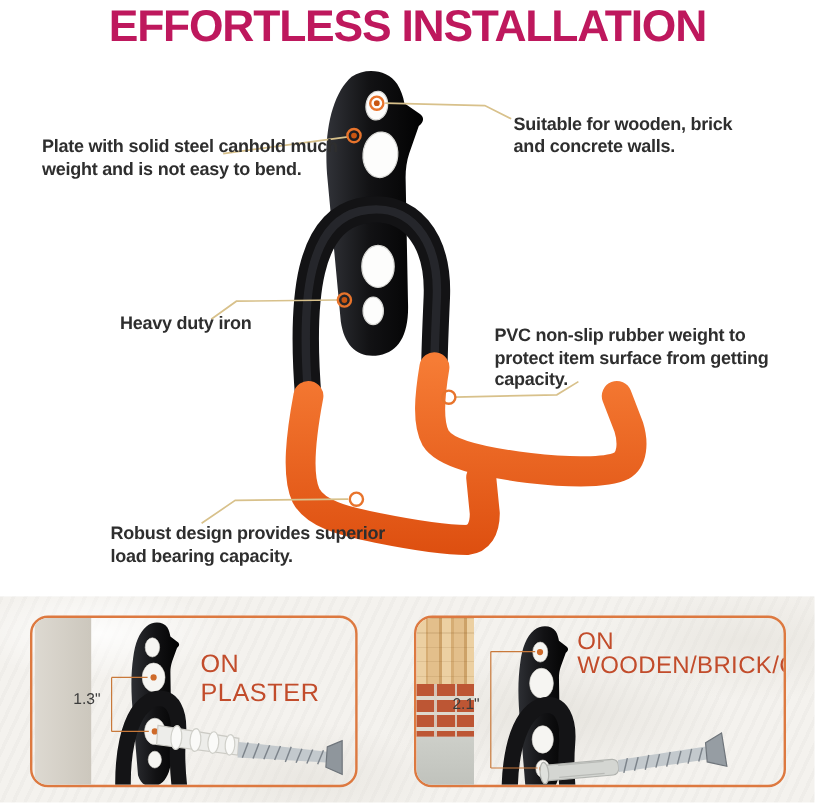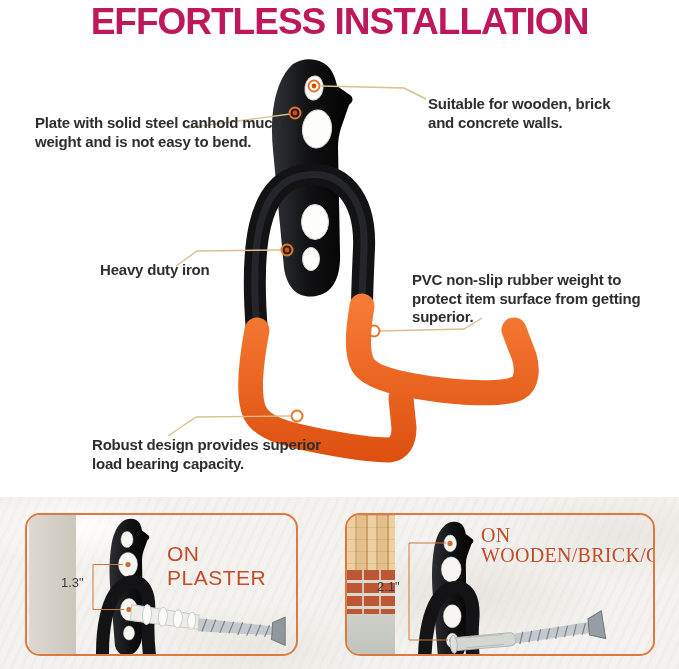--- a/index.html
+++ b/index.html
@@ -45,21 +45,21 @@
       repeating-linear-gradient(180deg, rgba(120,80,30,.12) 0 1px, transparent 1px 12px),
       repeating-linear-gradient(90deg, #ecd0a2 0 8px, #d6ad74 8px 10px, #e3bf8b 10px 19px, #cda268 19px 21px);}
   .seg-brick{position:absolute;left:0;top:55px;width:48px;height:44px;
     background:
       repeating-linear-gradient(90deg, transparent 0 15px, rgba(219,214,203,.85) 15px 17px),
       repeating-linear-gradient(180deg, #bd5634 0 10px, #ddd8cd 10px 13px);}
   .seg-concrete{position:absolute;left:0;top:99px;width:48px;height:44px;
     background:linear-gradient(180deg,#cdcfc9,#bfc1bb);}
   .panel-title{position:absolute;color:#c24c2b;font-weight:normal;}
   .pt-plaster{left:140px;top:27px;font-size:21px;letter-spacing:.5px;}
-  .pt-masonry{left:134px;top:10px;font-size:20px;line-height:20px;letter-spacing:.3px;font-family:Liberation Serif, serif;}
+  .pt-masonry{left:134px;top:10px;font-size:20px;line-height:20px;letter-spacing:.3px;}
   .panel-title span{display:block;}
   .measure{position:absolute;font-size:13px;color:#3b3b3b;}
   .m-plaster{left:34px;top:60px;}
   .m-masonry{left:30px;top:64px;}
 </style>
 </head>
 <body>
 
 <div class="page">
 
@@ -136,21 +136,21 @@
   <div class="callout co-walls">
     <span>Suitable for wooden, brick</span>
     <span>and concrete walls.</span>
   </div>
   <div class="callout co-iron">
     <span>Heavy duty iron</span>
   </div>
   <div class="callout co-pvc">
     <span>PVC non-slip rubber weight to</span>
     <span>protect item surface from getting</span>
-    <span>superior.</span>
+    <span>capacity.</span>
   </div>
   <div class="callout co-robust">
     <span>Robust design provides superior</span>
     <span>load bearing capacity.</span>
   </div>
 
   <div class="bottom">
 
     <div class="panel panel-plaster">
       <div class="strip strip-plaster"></div>

